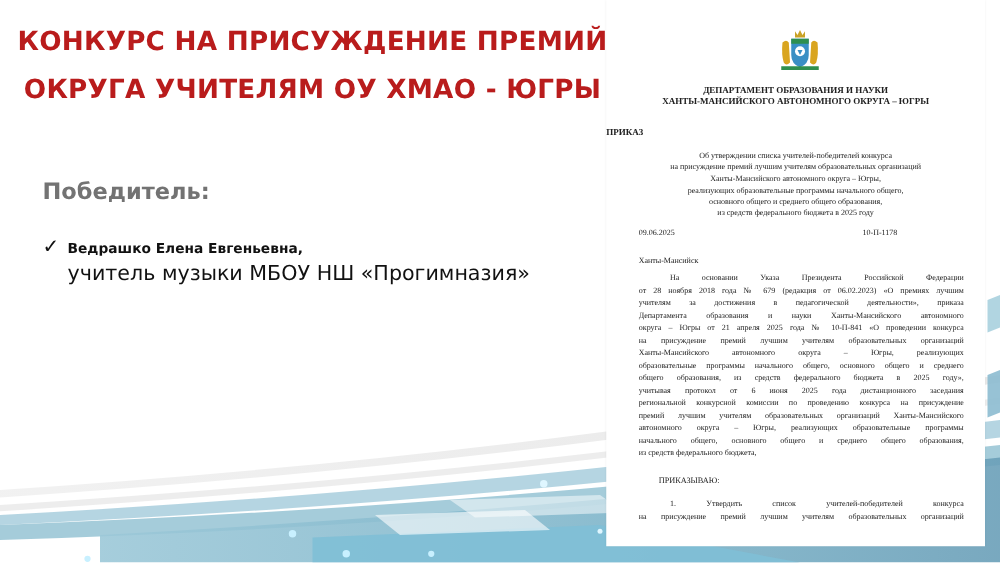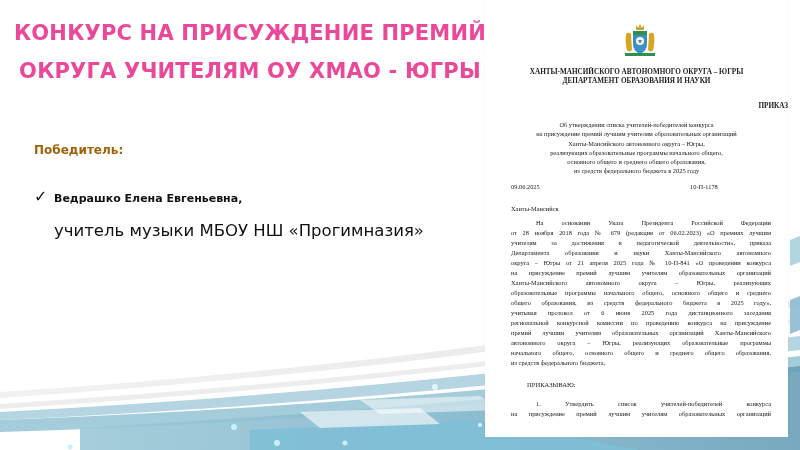--- a/index.html
+++ b/index.html
@@ -8,55 +8,55 @@
     background: #ffffff;
     font-family: "Liberation Sans", sans-serif;
   }
   .slide { position: absolute; inset: 0; overflow: hidden; }
 
   
   .deco { position: absolute; left: 0; top: 0; width: 800px; height: 450px; }
 
   .title {
     position: absolute; left: 0; width: 500px; top: 14px;
-    text-align: center; color: #ec4899; font-weight: bold;
+    text-align: center; color: #b91c1c; font-weight: bold;
     font-size: 21px; line-height: 38px; letter-spacing: 0.2px;
     font-family: "DejaVu Sans", sans-serif;
   }
   .title div { white-space: nowrap; }
 
   .winner-label {
     position: absolute; left: 34px; top: 143px;
-    font-size: 12px; font-weight: bold; color: #a16207;
+    font-size: 18px; font-weight: bold; color: #737373;
     font-family: "DejaVu Sans", sans-serif;
   }
   .winner {
     position: absolute; left: 34px; top: 187px;
     font-size: 18px; color: #111;
     font-family: "DejaVu Sans", sans-serif;
   }
   .winner .line1 { display: flex; align-items: baseline; white-space: nowrap; }
   .winner .check { width: 20px; font-size: 16px; }
   .winner .name { font-weight: bold; font-size: 11px; }
-  .winner .line2 { padding-left: 20px; font-size: 16.5px; margin-top: 15px; white-space: nowrap; }
+  .winner .line2 { padding-left: 20px; font-size: 16.5px; margin-top: 3px; white-space: nowrap; }
 
   
   .doc {
     position: absolute; left: 485px; top: 0; width: 303px; height: 437px;
     background: #ffffff;
     box-shadow: 0 0 2px rgba(0,0,0,0.06);
     font-family: "Liberation Serif", serif; color: #222;
   }
   .crest { position: absolute; left: 137px; top: 22px; width: 36px; height: 36px; }
   .doc .hdr {
     position: absolute; left: 0; right: 0; top: 68px; text-align: center;
     font-size: 7.2px; font-weight: bold; line-height: 9px; white-space: nowrap;
   }
   .doc .order {
-    position: absolute; left: 0; right: 0; top: 102px; text-align: right;
+    position: absolute; left: 0; right: 0; top: 102px; text-align: left;
     font-size: 7.2px; font-weight: bold;
   }
   .doc .subject {
     position: absolute; left: 0; right: 0; top: 120px; text-align: center;
     font-size: 6.4px; line-height: 9.3px; white-space: nowrap;
   }
   .doc .date { position: absolute; left: 26px; top: 183px; font-size: 6.4px; }
   .doc .num { position: absolute; left: 205px; top: 183px; font-size: 6.4px; }
   .doc .city { position: absolute; left: 26px; top: 205px; font-size: 6.4px; }
   .doc .body {
@@ -138,22 +138,22 @@
       <circle cx="18" cy="19" r="4" fill="#ffffff"></circle>
       <path d="M16,18 L20,18 L18,22 Z" fill="#3a8fc4"></path>
 
       <path d="M4,12 Q7,9 9,12 L10,28 Q7,31 5,28 Q3,22 4,12 Z" fill="#d9a520"></path>
       <path d="M32,12 Q29,9 27,12 L26,28 Q29,31 31,28 Q33,22 32,12 Z" fill="#d9a520"></path>
 
       <path d="M3,31 L33,31 L33,34 L3,34 Z" fill="#2f8f4e"></path>
     </svg>
 
     <div class="hdr">
+      <div>ДЕПАРТАМЕНТ ОБРАЗОВАНИЯ И НАУКИ</div>
       <div>ХАНТЫ-МАНСИЙСКОГО АВТОНОМНОГО ОКРУГА – ЮГРЫ</div>
-      <div>ДЕПАРТАМЕНТ ОБРАЗОВАНИЯ И НАУКИ</div>
     </div>
 
     <div class="order">ПРИКАЗ</div>
 
     <div class="subject">
       <div>Об утверждении списка учителей-победителей конкурса</div>
       <div>на присуждение премий лучшим учителям образовательных организаций</div>
       <div>Ханты-Мансийского автономного округа – Югры,</div>
       <div>реализующих образовательные программы начального общего,</div>
       <div>основного общего и среднего общего образования,</div>

